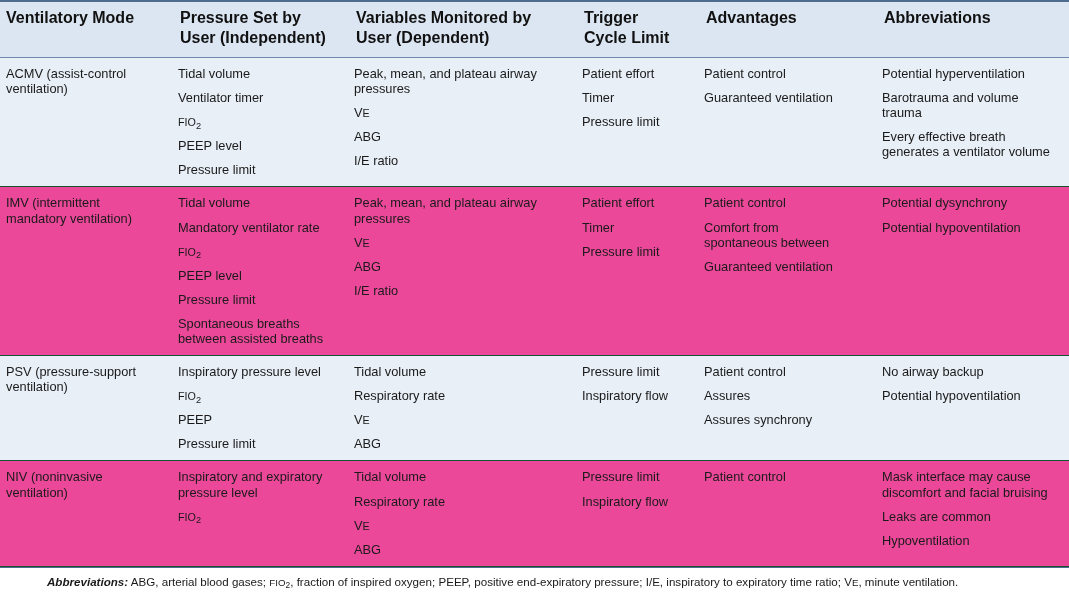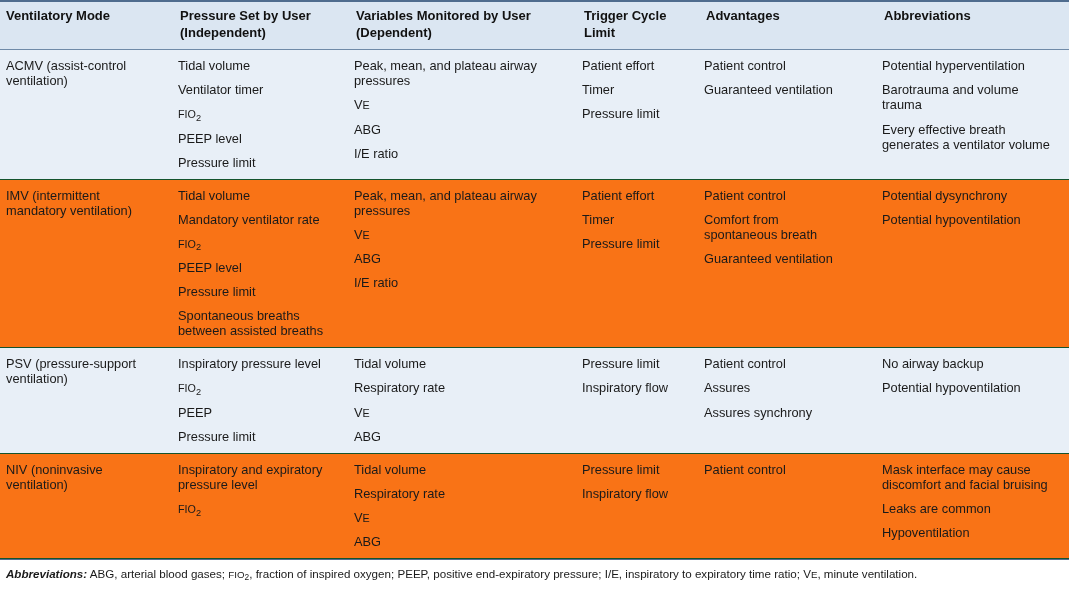--- a/index.html
+++ b/index.html
@@ -28,40 +28,40 @@
   table.vent col.c1 { width: 176px; }
   table.vent col.c2 { width: 228px; }
   table.vent col.c3 { width: 122px; }
   table.vent col.c4 { width: 178px; }
   table.vent col.c5 { width: 205px; }
 
   thead th {
     text-align: left;
     vertical-align: top;
     font-weight: bold;
-    font-size: 13px;
+    font-size: 16px;
     line-height: 1.28;
     padding: 6px 10px 8px 20px;
     background: #dbe6f2;
     border-top: 2px solid #4f6c8e;
     border-bottom: 1.5px solid #6f8aa8;
     color: #111111;
   }
   thead th.first { padding-left: 6px; }
 
   tbody td {
     vertical-align: top;
     padding: 8px 10px 9px 18px;
     line-height: 1.0;
     border-bottom: 1px solid #14532d;
     color: #1a1a1a;
   }
   tbody td.first { padding-left: 6px; }
   tbody tr.shade td { background: #e8eff7; }
-  tbody tr.plain td { background: #f97316; margin-left: 40px; }
+  tbody tr.plain td { background: #ec4899; margin-left: 40px; }
 
   .cellline {
     margin: 0 0 9px 0;
     line-height: 1.18;
   }
   .cellline:last-child { margin-bottom: 0; }
 
   sub {
     font-size: 0.72em;
     vertical-align: baseline;
@@ -75,21 +75,21 @@
   .footnote {
     box-sizing: border-box;
     width: 1069px;
     padding: 6px 6px 4px 6px;
     font-size: 11.6px;
     line-height: 1.35;
     background: #ffffff;
     border-top: 1.5px solid #4f6c8e;
     color: #1a1a1a;
   }
-  .footnote b { font-weight: bold; font-style: italic; }
+  .footnote b { font-weight: bold; font-style: italic; margin-left: 41px; }
 </style>
 </head>
 <body>
 
 <div class="table-wrap">
   <table class="vent">
     <colgroup>
       <col class="c0">
         <col class="c1">
         <col class="c2">
@@ -158,21 +158,21 @@
             <div class="cellline">ABG</div>
             <div class="cellline">I/E ratio</div>
           </td>
           <td>
             <div class="cellline">Patient effort</div>
             <div class="cellline">Timer</div>
             <div class="cellline">Pressure limit</div>
           </td>
           <td>
             <div class="cellline">Patient control</div>
-            <div class="cellline">Comfort from spontaneous breath</div>
+            <div class="cellline">Comfort from spontaneous between</div>
             <div class="cellline">Guaranteed ventilation</div>
           </td>
           <td>
             <div class="cellline">Potential dysynchrony</div>
             <div class="cellline">Potential hypoventilation</div>
           </td>
         </tr>
         <tr class="shade">
           <td class="first">
             <div class="cellline">PSV (pressure-support ventilation)</div>

